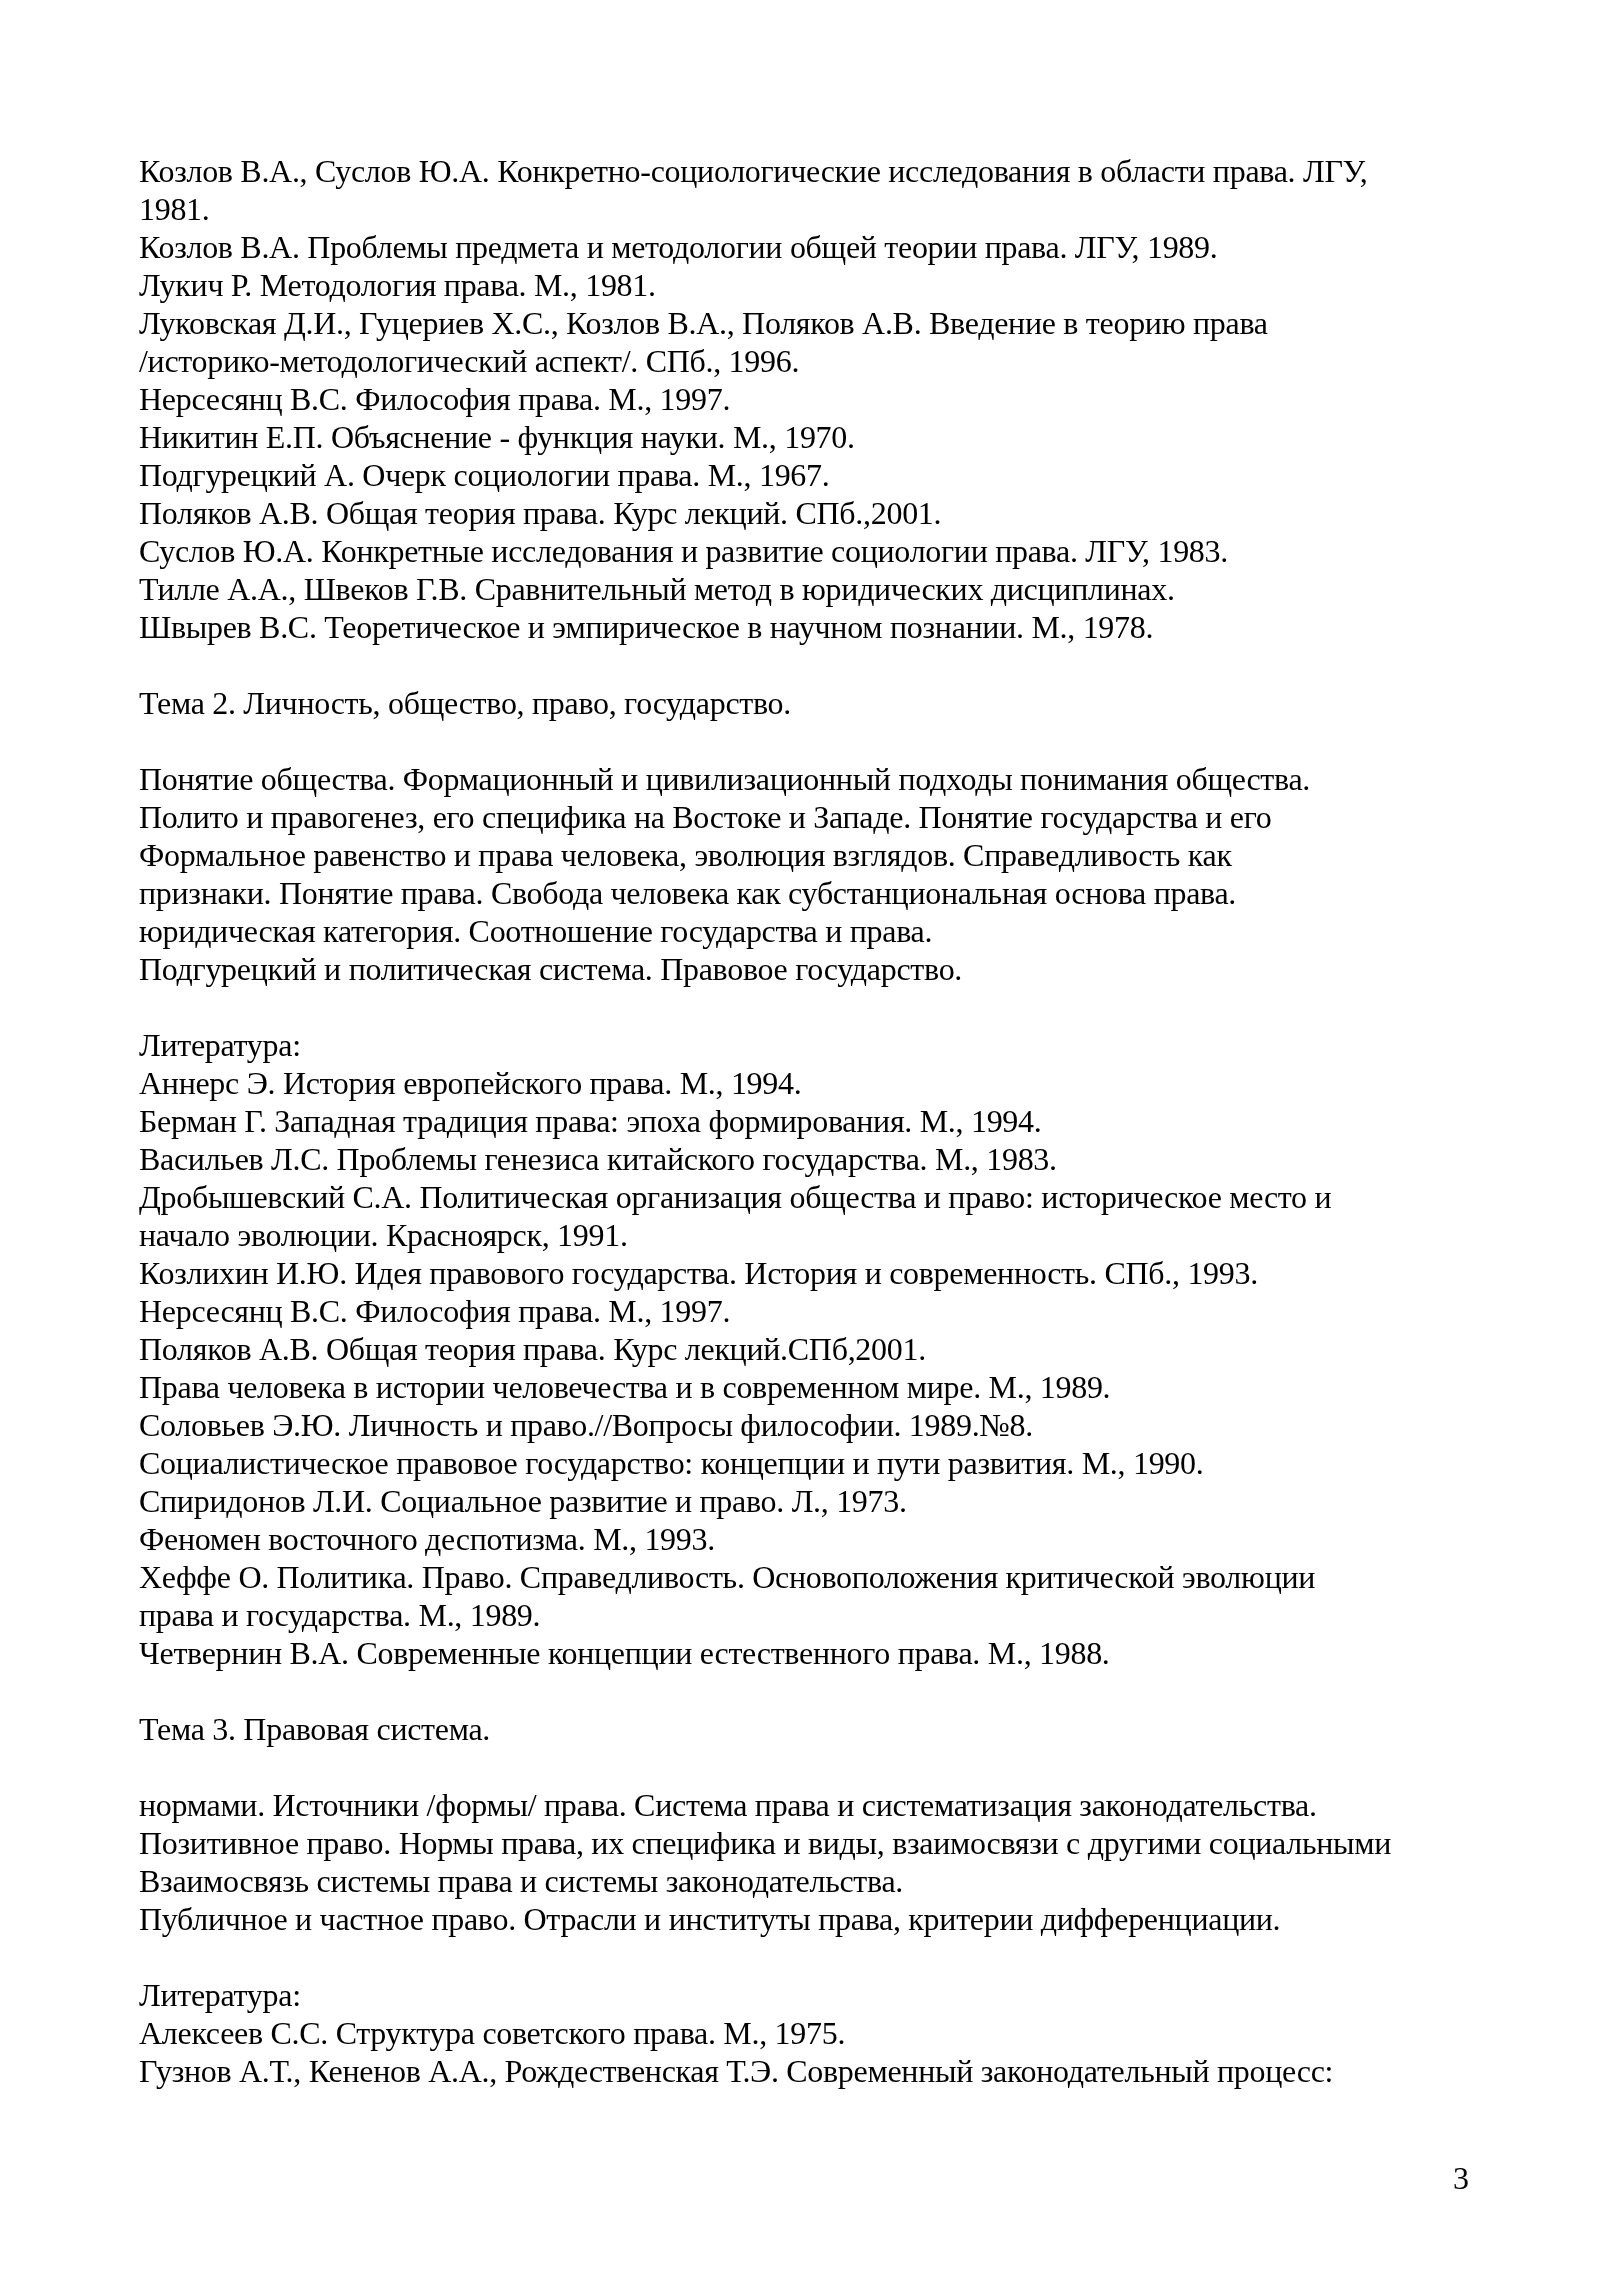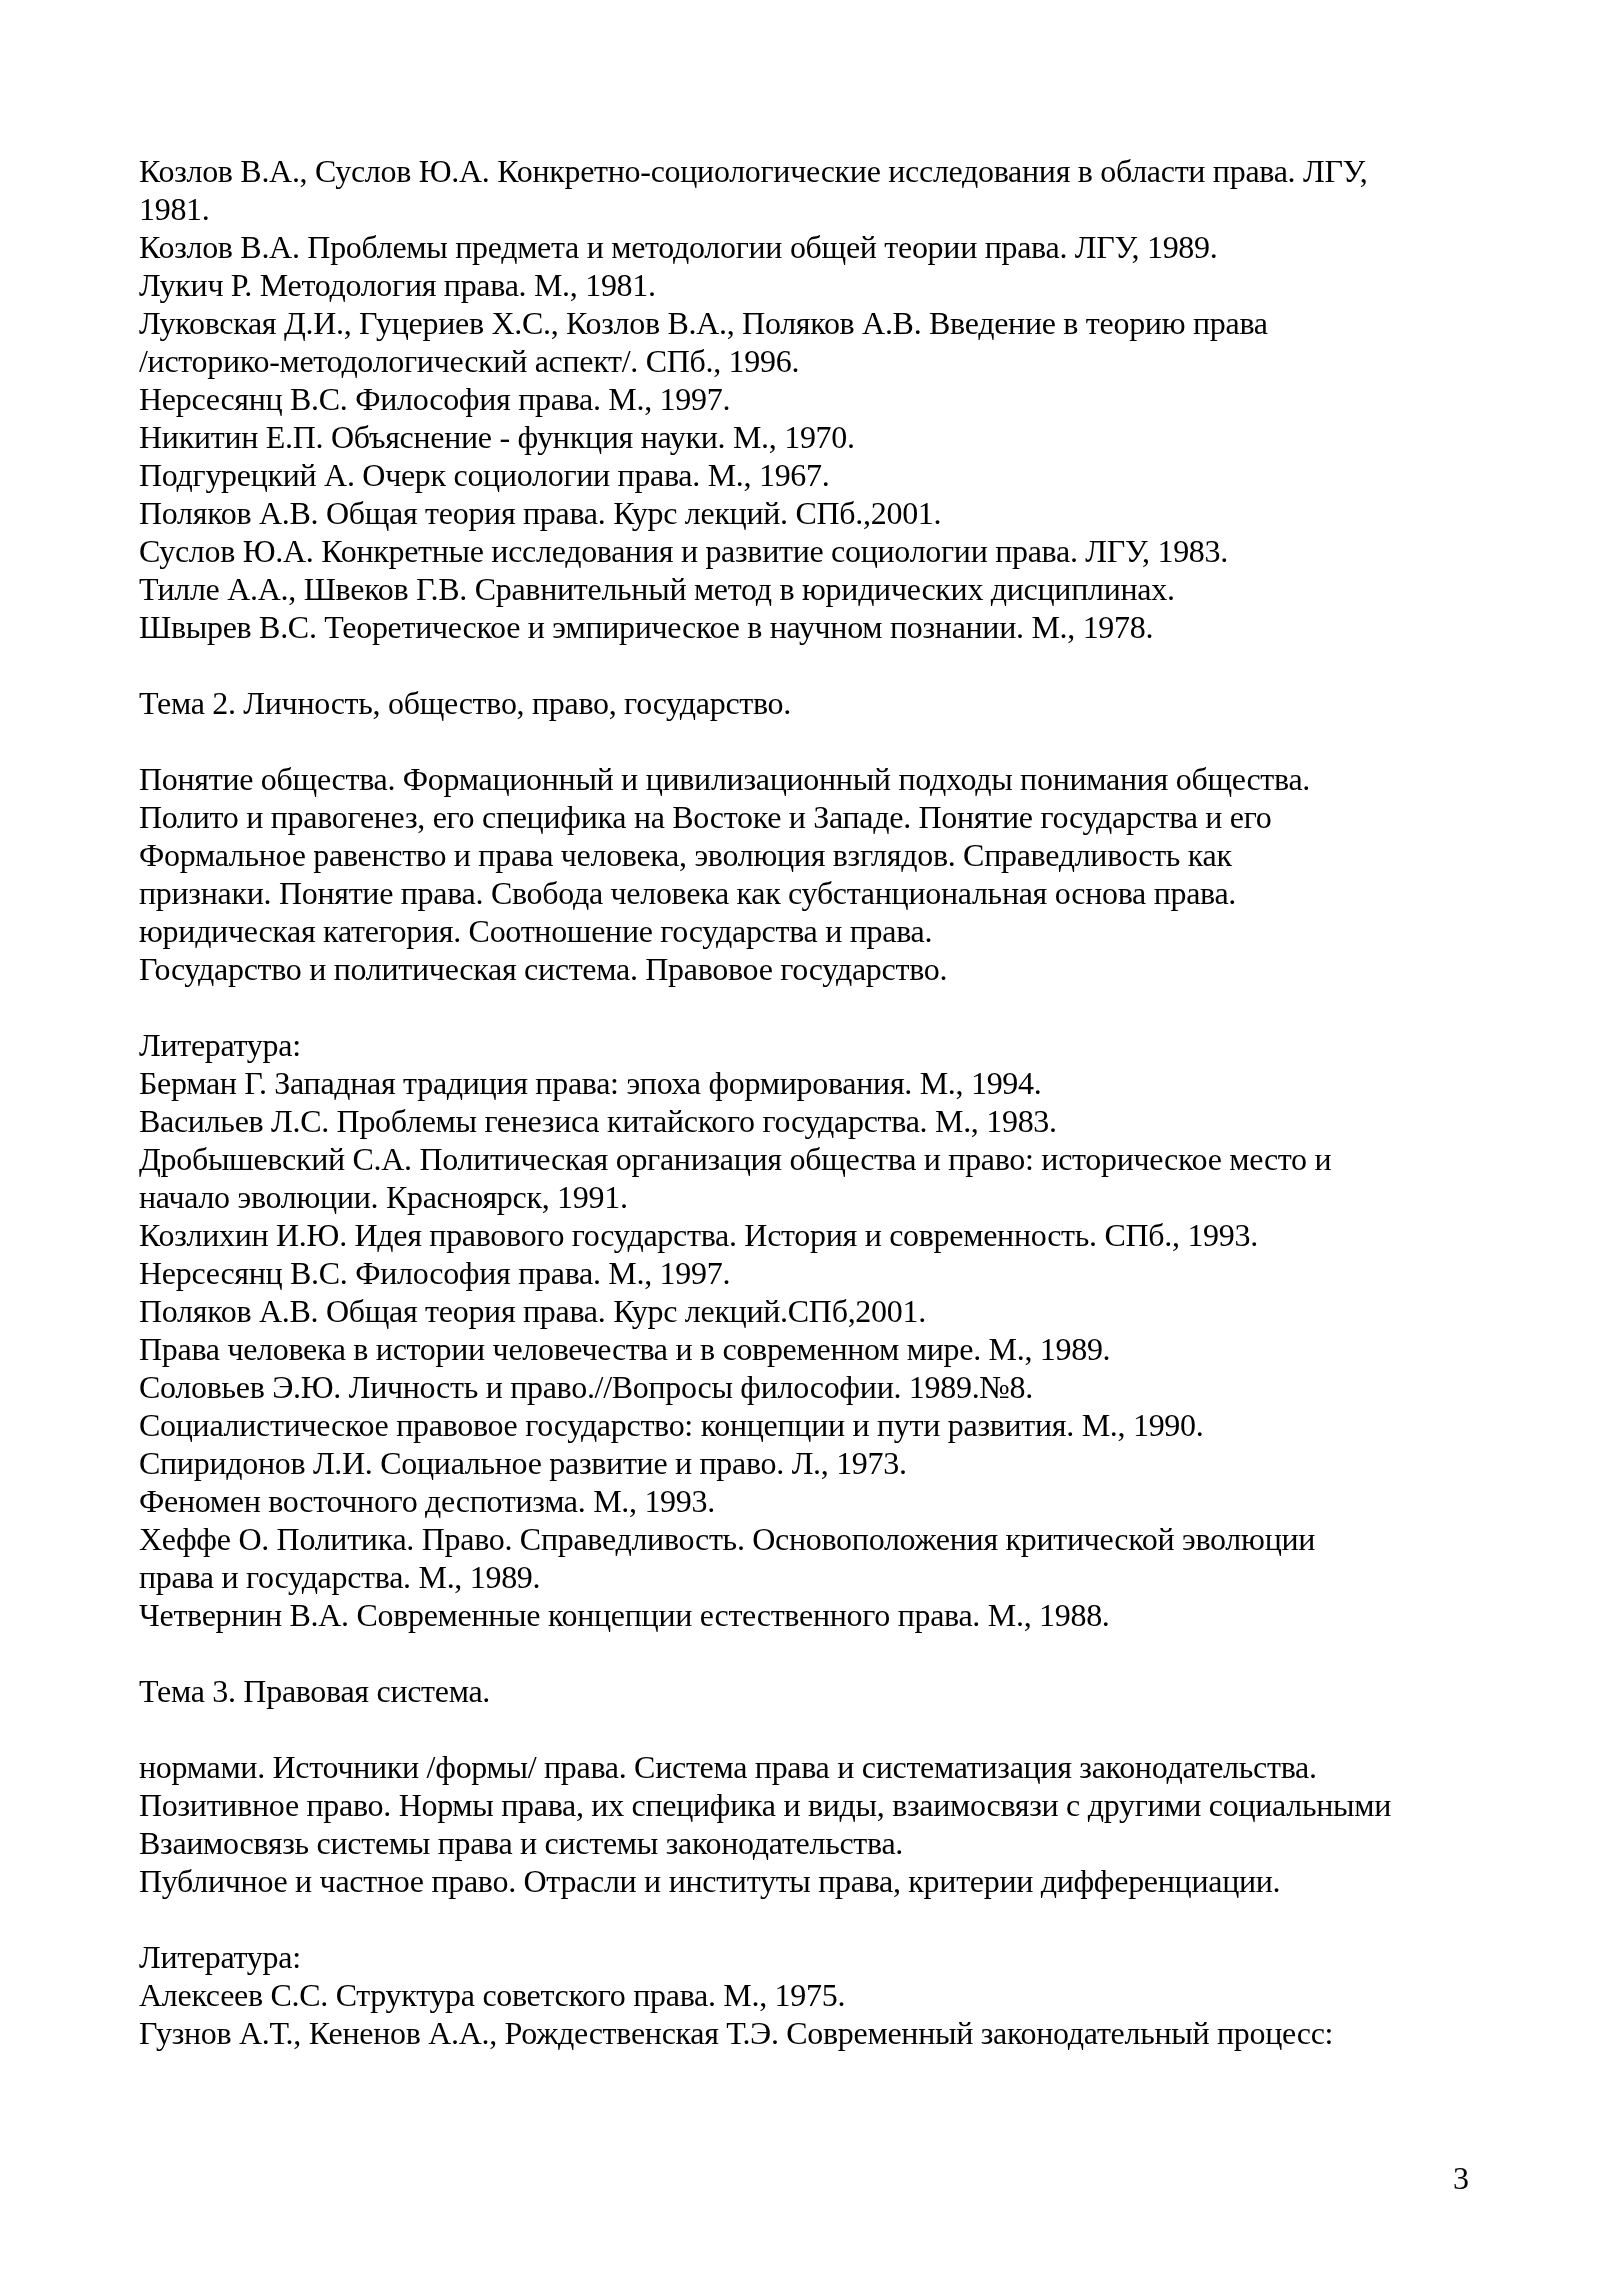--- a/index.html
+++ b/index.html
@@ -60,25 +60,26 @@
 
     <div class="line">Тема 2. Личность, общество, право, государство.</div>
 
     <div class="spacer"></div>
 
     <div class="line">Понятие общества. Формационный и цивилизационный подходы понимания общества.</div>
     <div class="line">Полито и правогенез, его специфика на Востоке и Западе. Понятие государства и его</div>
     <div class="line">Формальное равенство и права человека, эволюция взглядов. Справедливость как</div>
     <div class="line">признаки. Понятие права. Свобода человека как субстанциональная основа права.</div>
     <div class="line">юридическая категория. Соотношение государства и права.</div>
-    <div class="line">Государство и политическая система. Правовое государство.</div>
+    <div class="line">Подгурецкий и политическая система. Правовое государство.</div>
 
     <div class="spacer"></div>
 
     <div class="line">Литература:</div>
+    <div class="line">Аннерс Э. История европейского права. М., 1994.</div>
     <div class="line">Берман Г. Западная традиция права: эпоха формирования. М., 1994.</div>
     <div class="line">Васильев Л.С. Проблемы генезиса китайского государства. М., 1983.</div>
     <div class="line">Дробышевский С.А. Политическая организация общества и право: историческое место и</div>
     <div class="line">начало эволюции. Красноярск, 1991.</div>
     <div class="line">Козлихин И.Ю. Идея правового государства. История и современность. СПб., 1993.</div>
     <div class="line">Нерсесянц В.С. Философия права. М., 1997.</div>
     <div class="line">Поляков А.В. Общая теория права. Курс лекций.СПб,2001.</div>
     <div class="line">Права человека в истории человечества и в современном мире. М., 1989.</div>
     <div class="line">Соловьев Э.Ю. Личность и право.//Вопросы философии. 1989.№8.</div>
     <div class="line">Социалистическое правовое государство: концепции и пути развития. М., 1990.</div>

